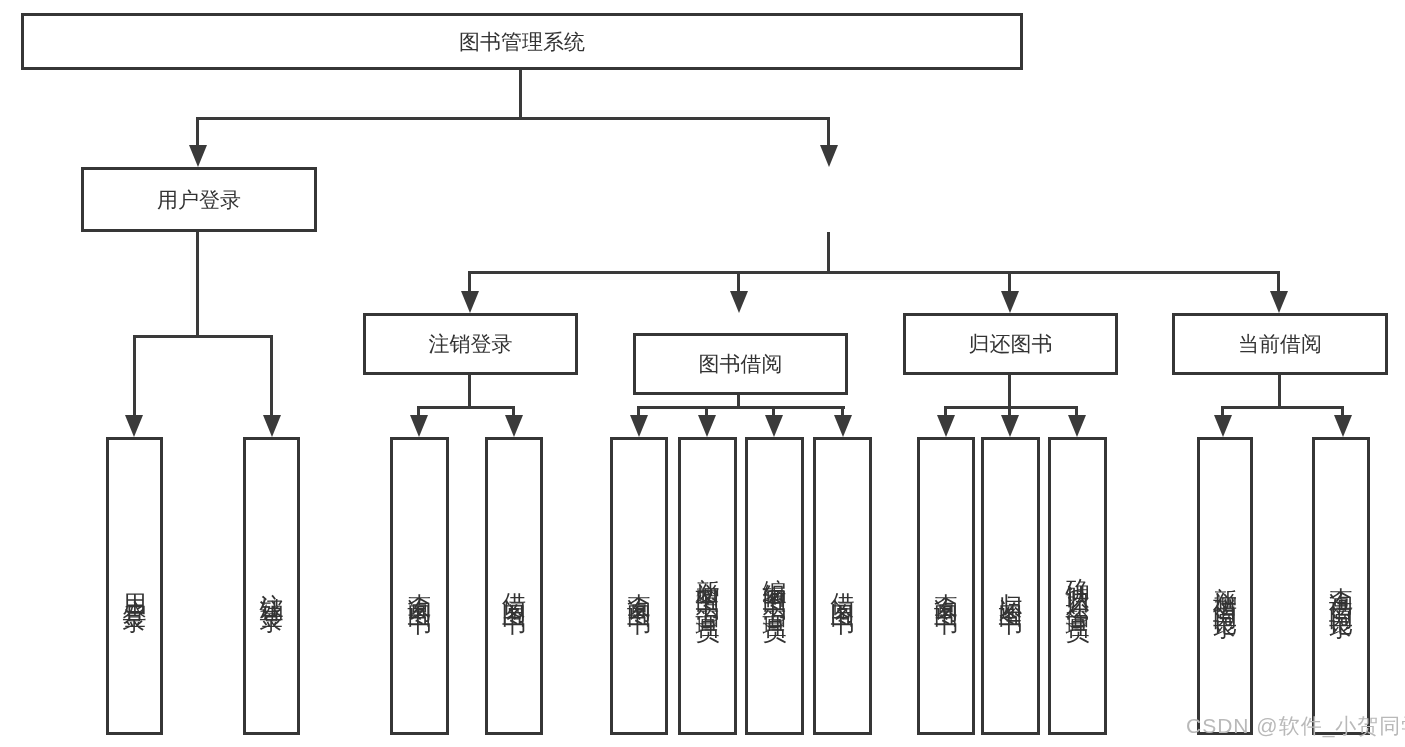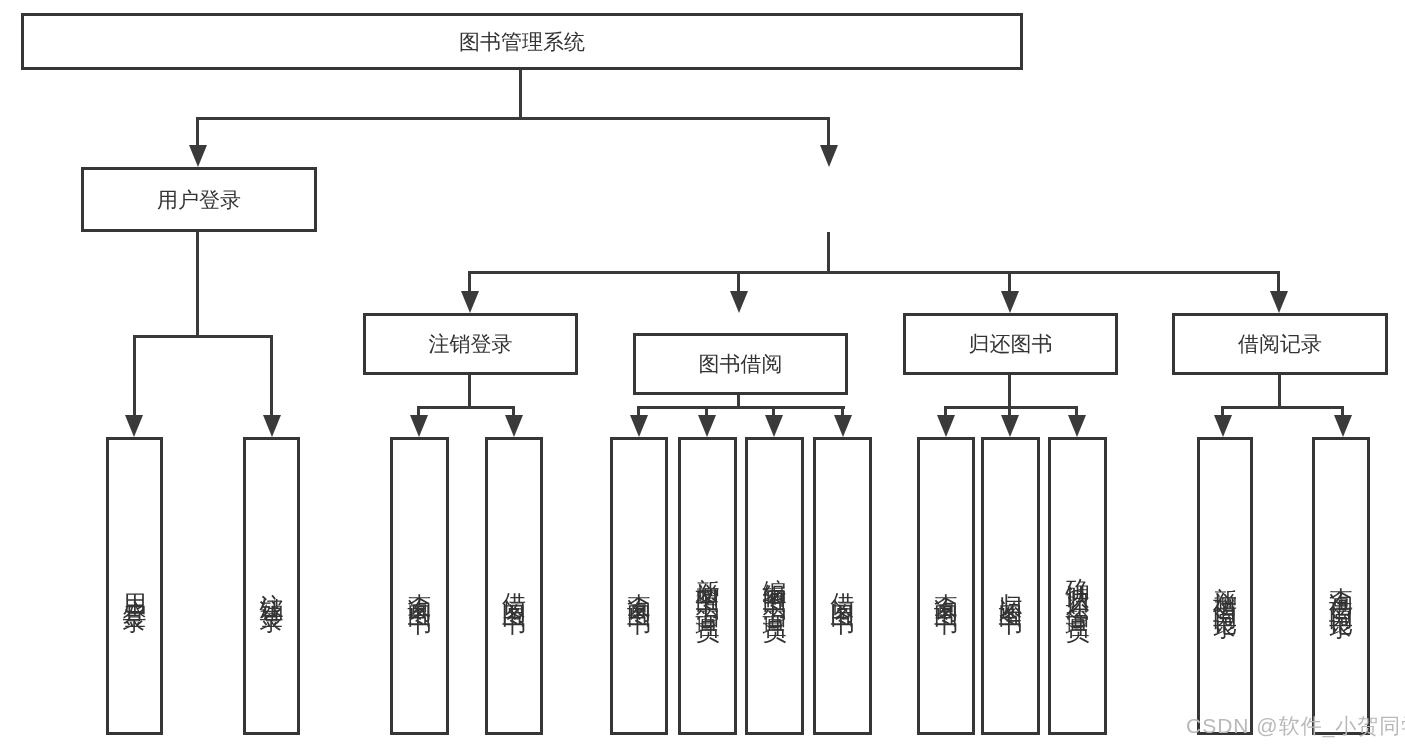--- a/index.html
+++ b/index.html
@@ -68,21 +68,21 @@
   <div class="box" style="left:363px;top:313px;width:215px;height:62px;">
     <span>注销登录</span>
   </div>
   <div class="box" style="left:633px;top:313px;width:215px;height:62px;margin-top:20px;">
     <span>图书借阅</span>
   </div>
   <div class="box" style="left:903px;top:313px;width:215px;height:62px;">
     <span>归还图书</span>
   </div>
   <div class="box" style="left:1172px;top:313px;width:216px;height:62px;">
-    <span>借阅记录</span>
+    <span>当前借阅</span>
   </div>
 
   <div class="box leaf" style="left:106px;top:437px;width:57px;height:298px;">
     <span class="vtext">用户登录</span>
   </div>
   <div class="box leaf" style="left:243px;top:437px;width:57px;height:298px;">
     <span class="vtext">注销登录</span>
   </div>
 
   <div class="box leaf" style="left:390px;top:437px;width:59px;height:298px;">

